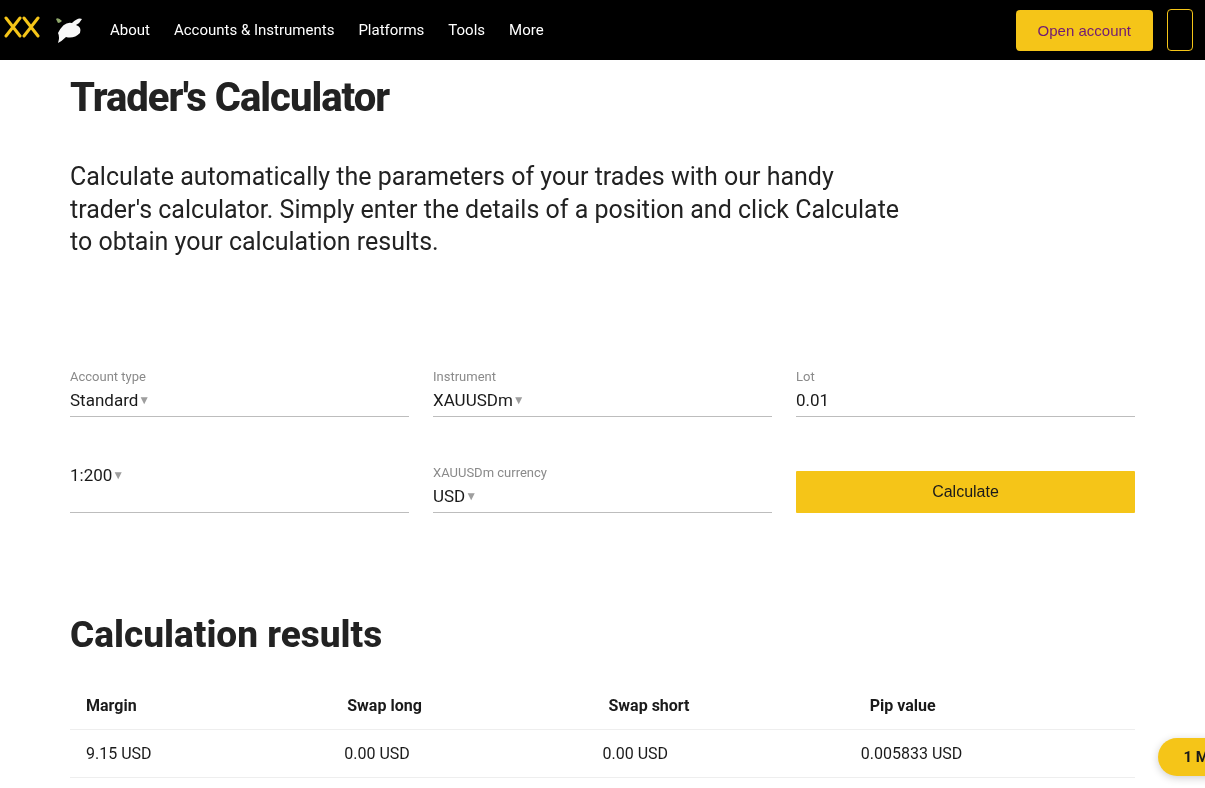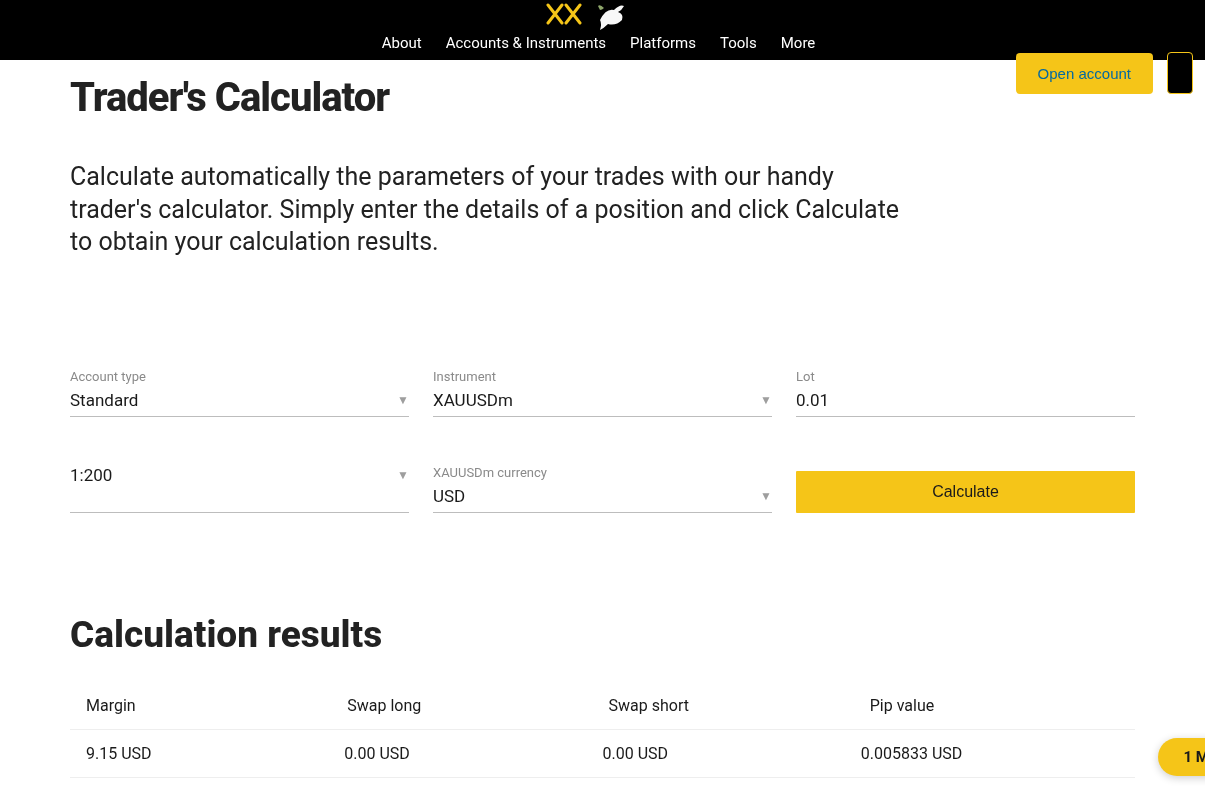--- a/index.html
+++ b/index.html
@@ -11,21 +11,20 @@
   }
   
   
   .header {
     background: #000;
     height: 60px;
     display: flex;
     align-items: center;
     padding: 0 12px 0 4px;
     position: relative;
-    flex-direction: column;
   }
   .logo-group {
     display: flex;
     align-items: center;
     gap: 12px;
     margin-right: 24px;
   }
   .logo-ex {
     color: #f5c518;
     font-weight: 700;
@@ -44,21 +43,21 @@
     cursor: pointer;
   }
   .header-right {
     margin-left: auto;
     display: flex;
     gap: 14px;
     align-items: center;
   }
   .open-account-btn {
     background: #f5c518;
-    color: #0369a1;
+    color: #701a75;
     border: none;
     border-radius: 4px;
     padding: 12px 22px;
     font-size: 15px;
     cursor: pointer;
   }
   .header-outline-btn {
     border: 1px solid #f5c518;
     border-radius: 4px;
     height: 42px;
@@ -103,21 +102,20 @@
     font-size: 13px;
     color: #8a8a8a;
     margin-bottom: 6px;
     display: block;
   }
   .field-value {
     font-size: 17px;
     color: #1a1a1a;
     display: flex;
     align-items: center;
-    justify-content: space-between;
   }
   .dropdown-icon {
     color: #9e9e9e;
     font-size: 12px;
   }
   .lot-input {
     border: none;
     outline: none;
     font-size: 17px;
     width: 100%;
@@ -148,21 +146,21 @@
   }
   .results-table {
     margin-top: 26px;
     width: 100%;
   }
   .results-row {
     display: flex;
     border-bottom: 1px solid #eee;
     padding: 14px 16px;
   }
-  .results-row.header-row { font-weight: 400; gap: 12px; }
+  .results-row.header-row { font-weight: 700; gap: 12px; }
   .results-cell { flex: 1; font-size: 16px; }
   
   
   .floating-pill {
     position: fixed;
     bottom: 12px;
     right: -10px;
     background: #f5c518;
     border-radius: 40px 0 0 40px;
     padding: 10px 6px 10px 26px;

